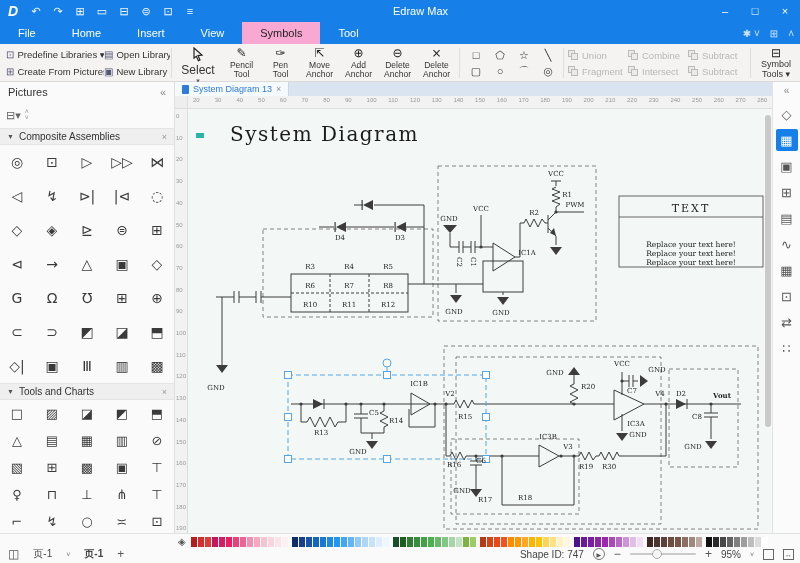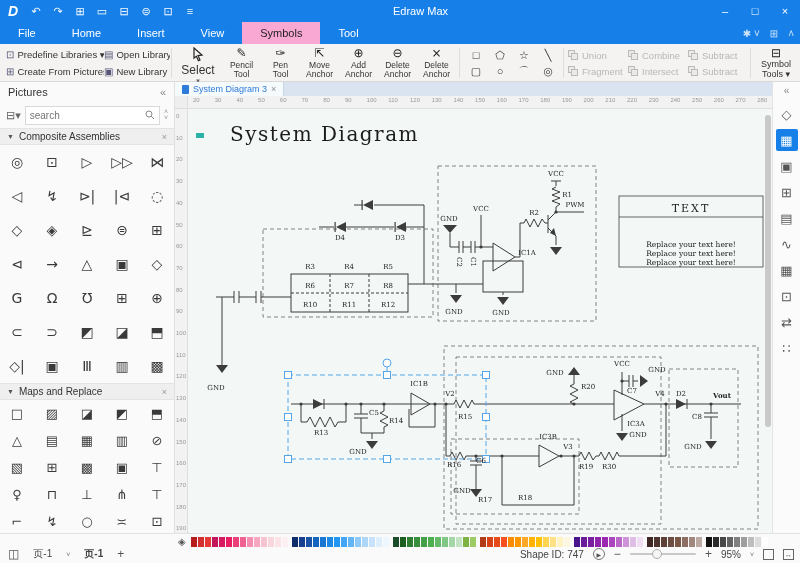--- a/index.html
+++ b/index.html
@@ -289,27 +289,20 @@
   <div class="main">
 
     <div class="sidebar">
       <div class="sb-head">
         <span>Pictures</span>
         <span class="sp"></span>
         <span class="col">«</span>
       </div>
       <div class="sb-search">
         <span class="libic">⊟▾</span>
-        <span class="box">
-          <input placeholder="search" style="">
-          <svg width="10" height="10" viewBox="0 0 10 10">
-              <circle cx="4" cy="4" r="3" fill="none" stroke="#888"></circle>
-              <line x1="6.3" y1="6.3" x2="9" y2="9" stroke="#888"></line>
-            </svg>
-        </span>
         <span class="spin">˄<br>˅</span>
       </div>
       <div class="sec-head">
         <span class="tri">▼</span>
         <span>Composite Assemblies</span>
         <span class="sp"></span>
         <span class="x">×</span>
       </div>
       <div class="symgrid g1" id="grid1">
           <span class="sym">◎</span>
@@ -343,21 +336,21 @@
           <span class="sym">◪</span>
           <span class="sym">⬒</span>
           <span class="sym">◇|</span>
           <span class="sym">▣</span>
           <span class="sym">Ⅲ</span>
           <span class="sym">▥</span>
           <span class="sym">▩</span>
         </div>
       <div class="sec-head">
         <span class="tri">▼</span>
-        <span>Maps and Replace</span>
+        <span>Tools and Charts</span>
         <span class="sp"></span>
         <span class="x">×</span>
       </div>
       <div class="symgrid g2" id="grid2">
           <span class="sym">□</span>
           <span class="sym">▨</span>
           <span class="sym">◪</span>
           <span class="sym">◩</span>
           <span class="sym">⬒</span>
           <span class="sym">△</span>
@@ -380,21 +373,21 @@
           <span class="sym">○</span>
           <span class="sym">≍</span>
           <span class="sym">⊡</span>
         </div>
     </div>
 
     <div class="canvas">
       <div class="tabstrip">
         <div class="dtab">
           <span class="dico"></span>
-          <span>System Diagram 3</span>
+          <span>System Diagram 13</span>
           <span class="x">×</span>
         </div>
       </div>
       <div class="hruler" id="hruler">
           <div class="corner"></div>
           <span class="htick" style="left: 18px; top: 1px;">20<i></i></span>
           <span class="htick" style="left: 39.7px; top: 1px;">30<i></i></span>
           <span class="htick" style="left: 61.4px; top: 1px;">40<i></i></span>
           <span class="htick" style="left: 83.1px; top: 1px;">50<i></i></span>
           <span class="htick" style="left: 104.8px; top: 1px;">60<i></i></span>

